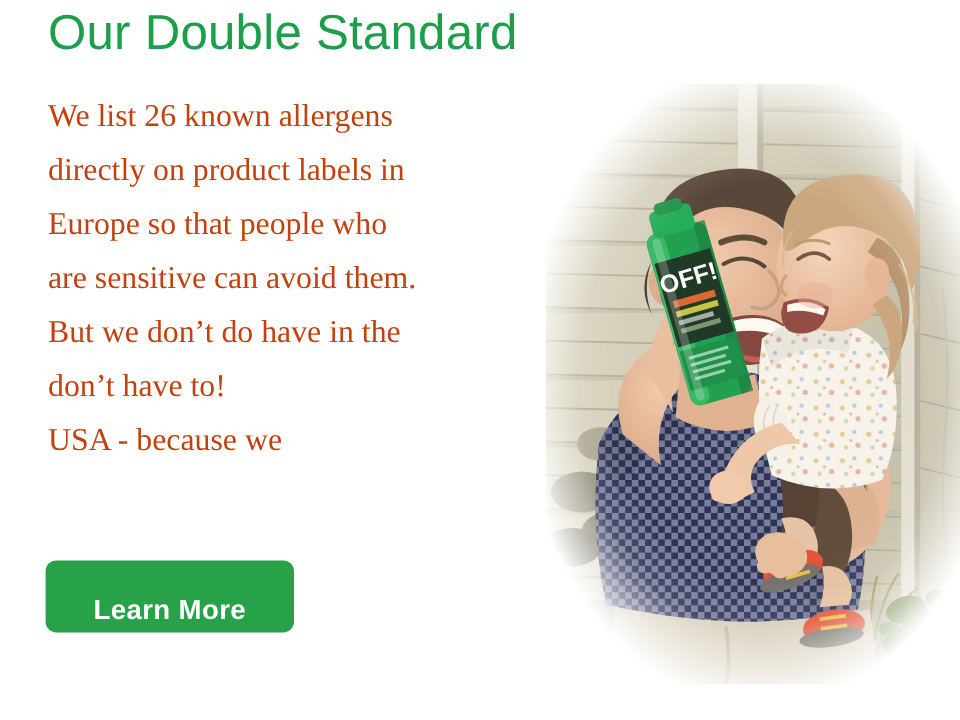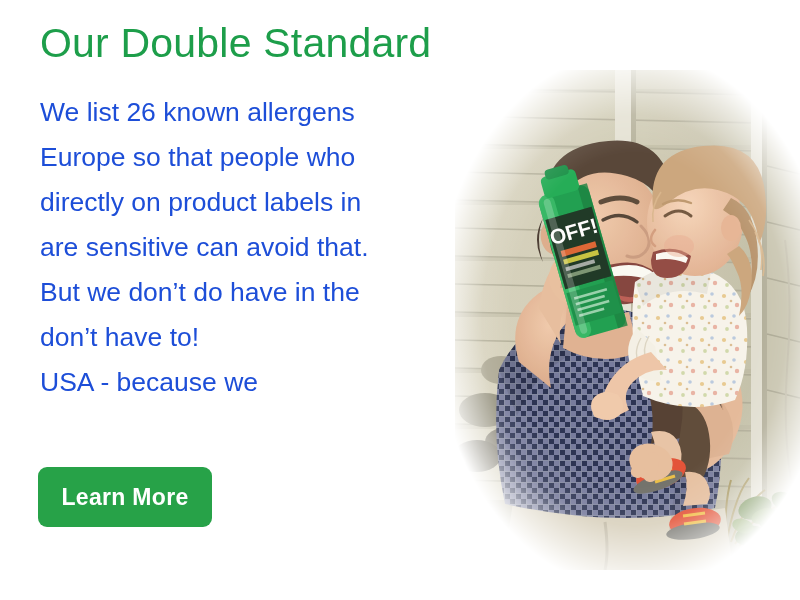--- a/index.html
+++ b/index.html
@@ -21,21 +21,21 @@
     left: 0; top: 0;
     width: 800px;
     height: 600px;
     background: #ffffff;
   }
 
   
   #text-column {
     position: absolute;
     left: 40px;
-    top: 18px;
+    top: 2px;
     width: 420px;
   }
 
   #headline {
     margin: 0;
     font-family: "Liberation Sans", sans-serif;
     font-size: 41px;
     font-weight: 400;
     line-height: 50px;
     letter-spacing: 0.2px;
@@ -43,51 +43,51 @@
     white-space: nowrap;
   }
 
   #body-copy {
     margin: 0;
     padding: 0;
     list-style: none;
     margin-top: 22px;
   }
   #body-copy li {
-    font-family: Liberation Sans, sans-serif;
+    font-family: Liberation Serif, serif;
     font-size: 26.5px;
     font-weight: 400;
     line-height: 45px;
-    color: #1d4ed8;
+    color: #c2410c;
     white-space: nowrap;
   }
 
   
   #cta-wrap {
     position: absolute;
     left: 38px;
     top: 467px;
   }
   #learn-more-button {
     display: inline-block;
     box-sizing: border-box;
-    width: 174px;
+    width: 207px;
     height: 60px;
     line-height: 60px;
     text-align: center;
     background: #27a248;
     color: #ffffff;
     font-family: "Liberation Sans", sans-serif;
     font-size: 23px;
     font-weight: bold;
     letter-spacing: 0.3px;
     border: none;
     border-radius: 9px;
     cursor: pointer;
-    padding: 0;
+    padding: 11px;
   }
 
   
   #photo-frame {
     position: absolute;
     left: 455px;
     top: 70px;
     width: 345px;
     height: 500px;
     overflow: hidden;
@@ -107,23 +107,23 @@
 <body>
 
 <div id="promo-panel">
 
   <div id="text-column">
 
     <h1 id="headline">Our Double Standard</h1>
 
     <ul id="body-copy">
       <li>We list 26 known allergens</li>
+      <li>directly on product labels in</li>
       <li>Europe so that people who</li>
-      <li>directly on product labels in</li>
-      <li>are sensitive can avoid that.</li>
+      <li>are sensitive can avoid them.</li>
       <li>But we don’t do have in the</li>
       <li>don’t have to!</li>
       <li>USA - because we</li>
     </ul>
   </div>
 
   <div id="cta-wrap">
     <button id="learn-more-button" type="button">Learn More</button>
   </div>
 

